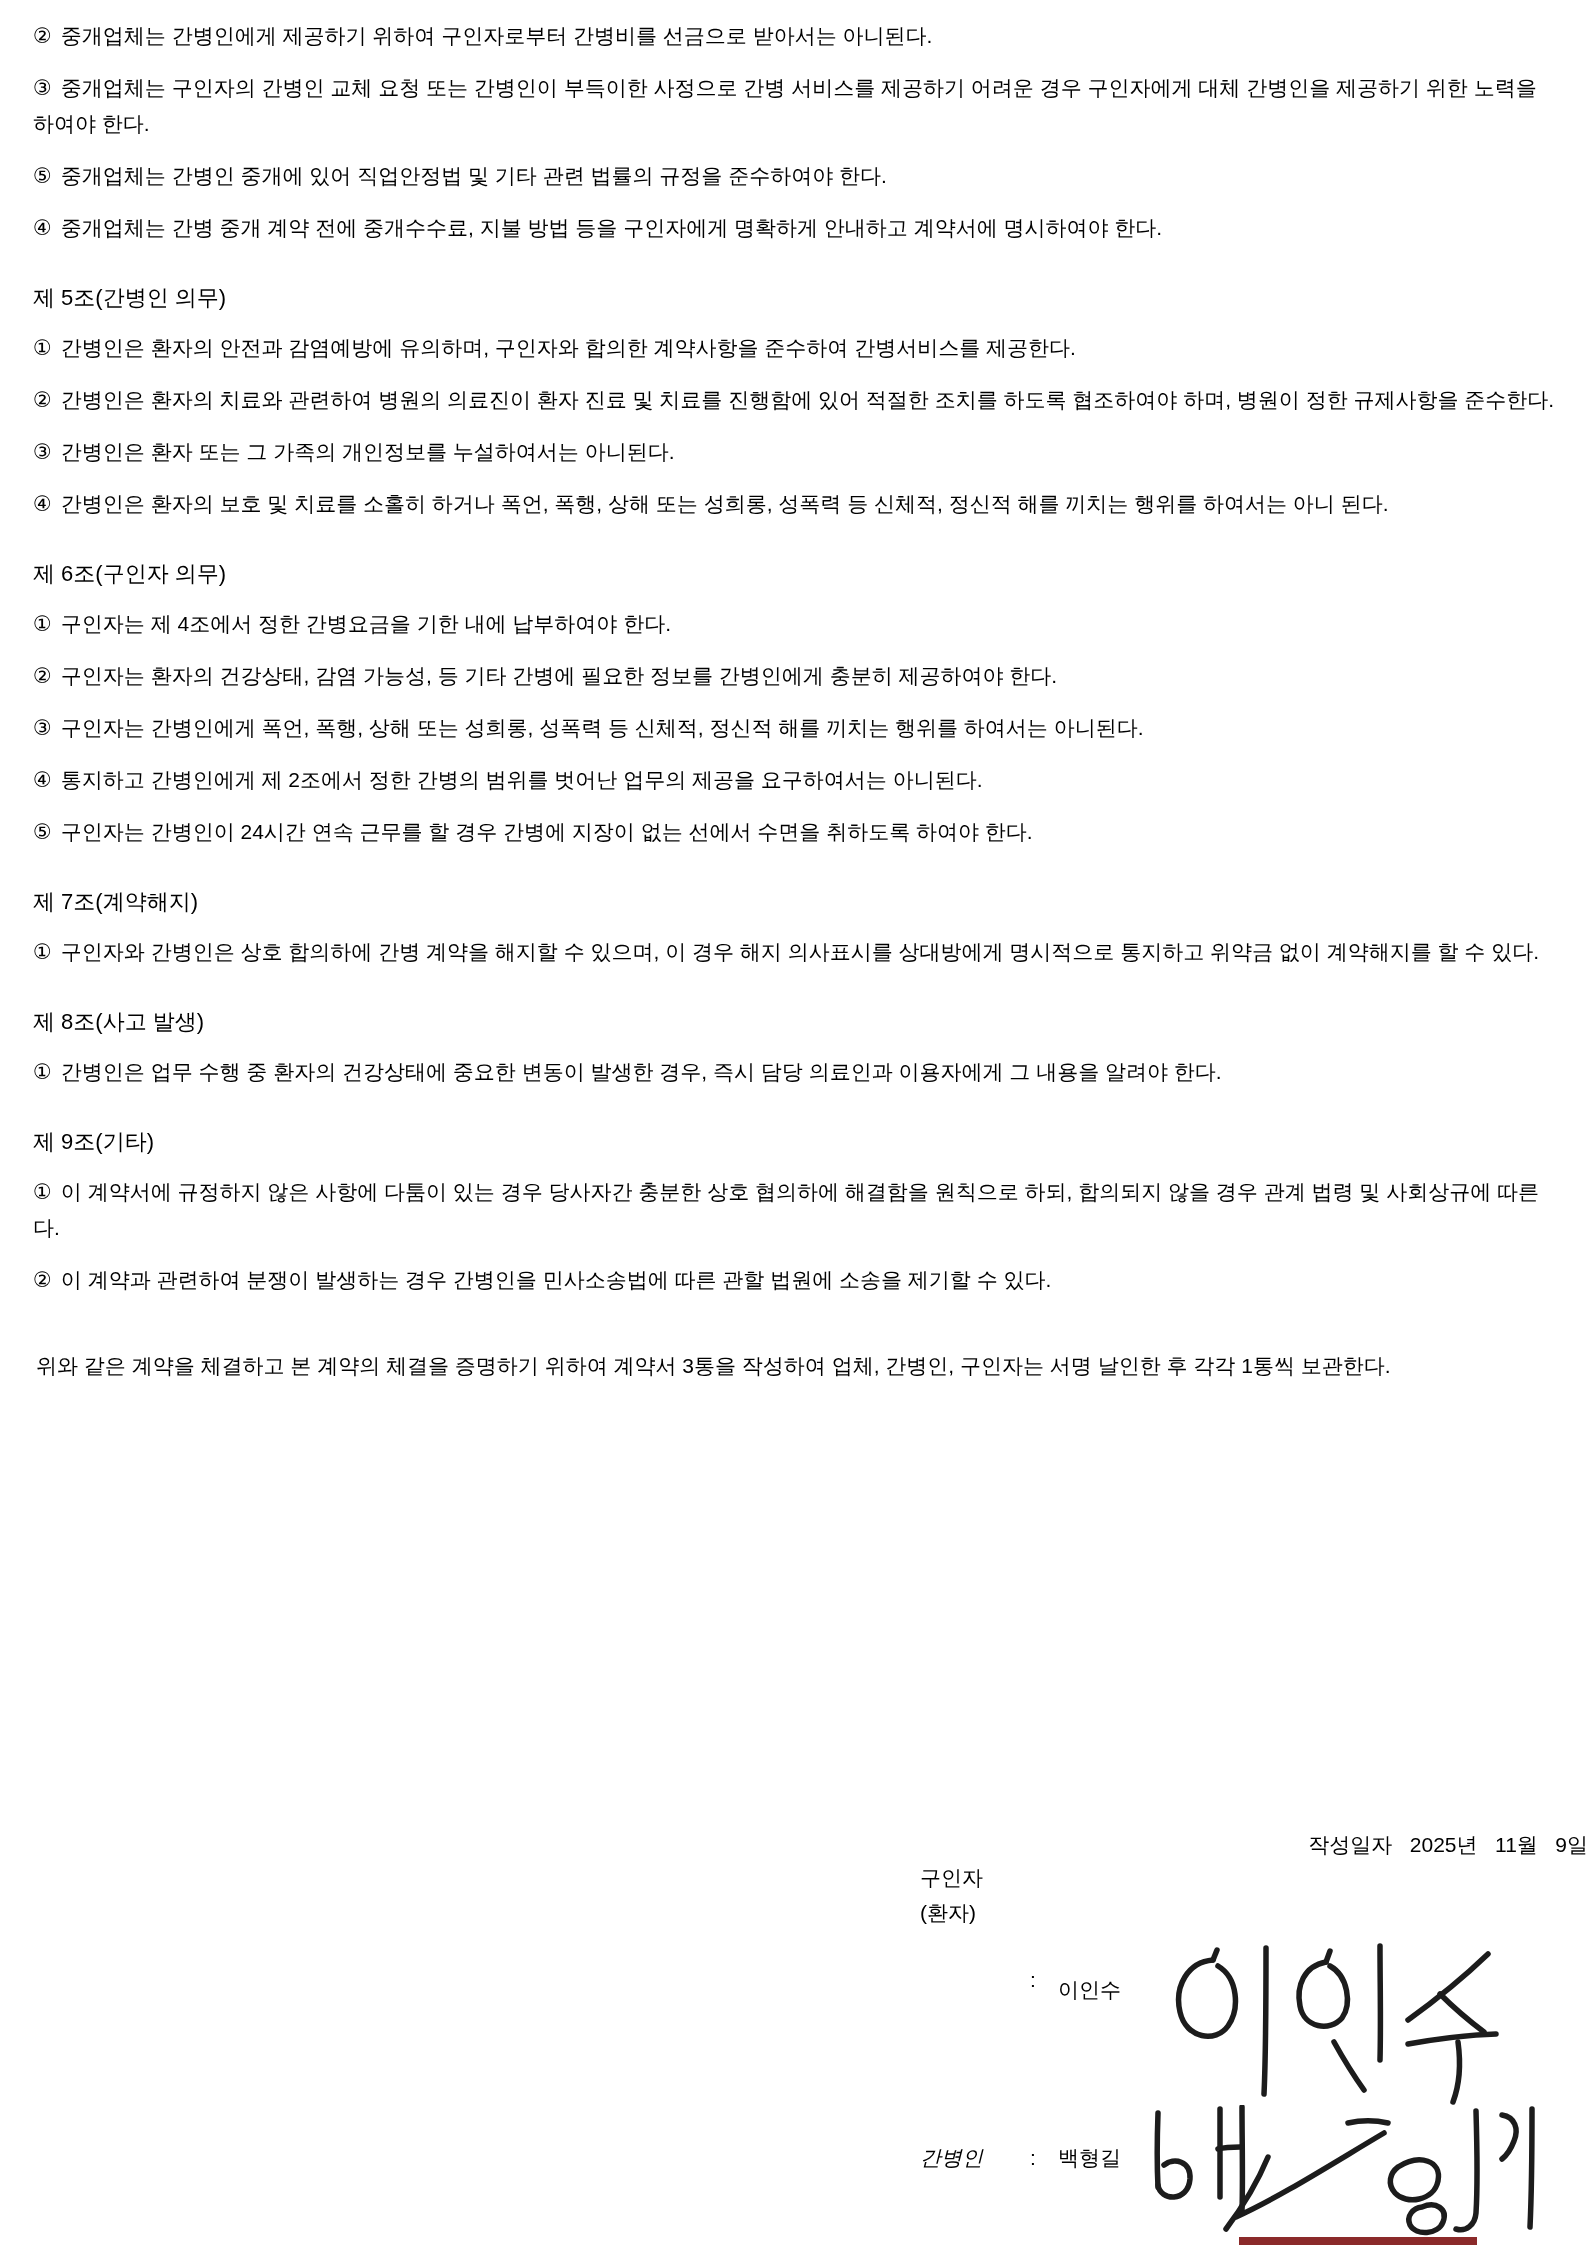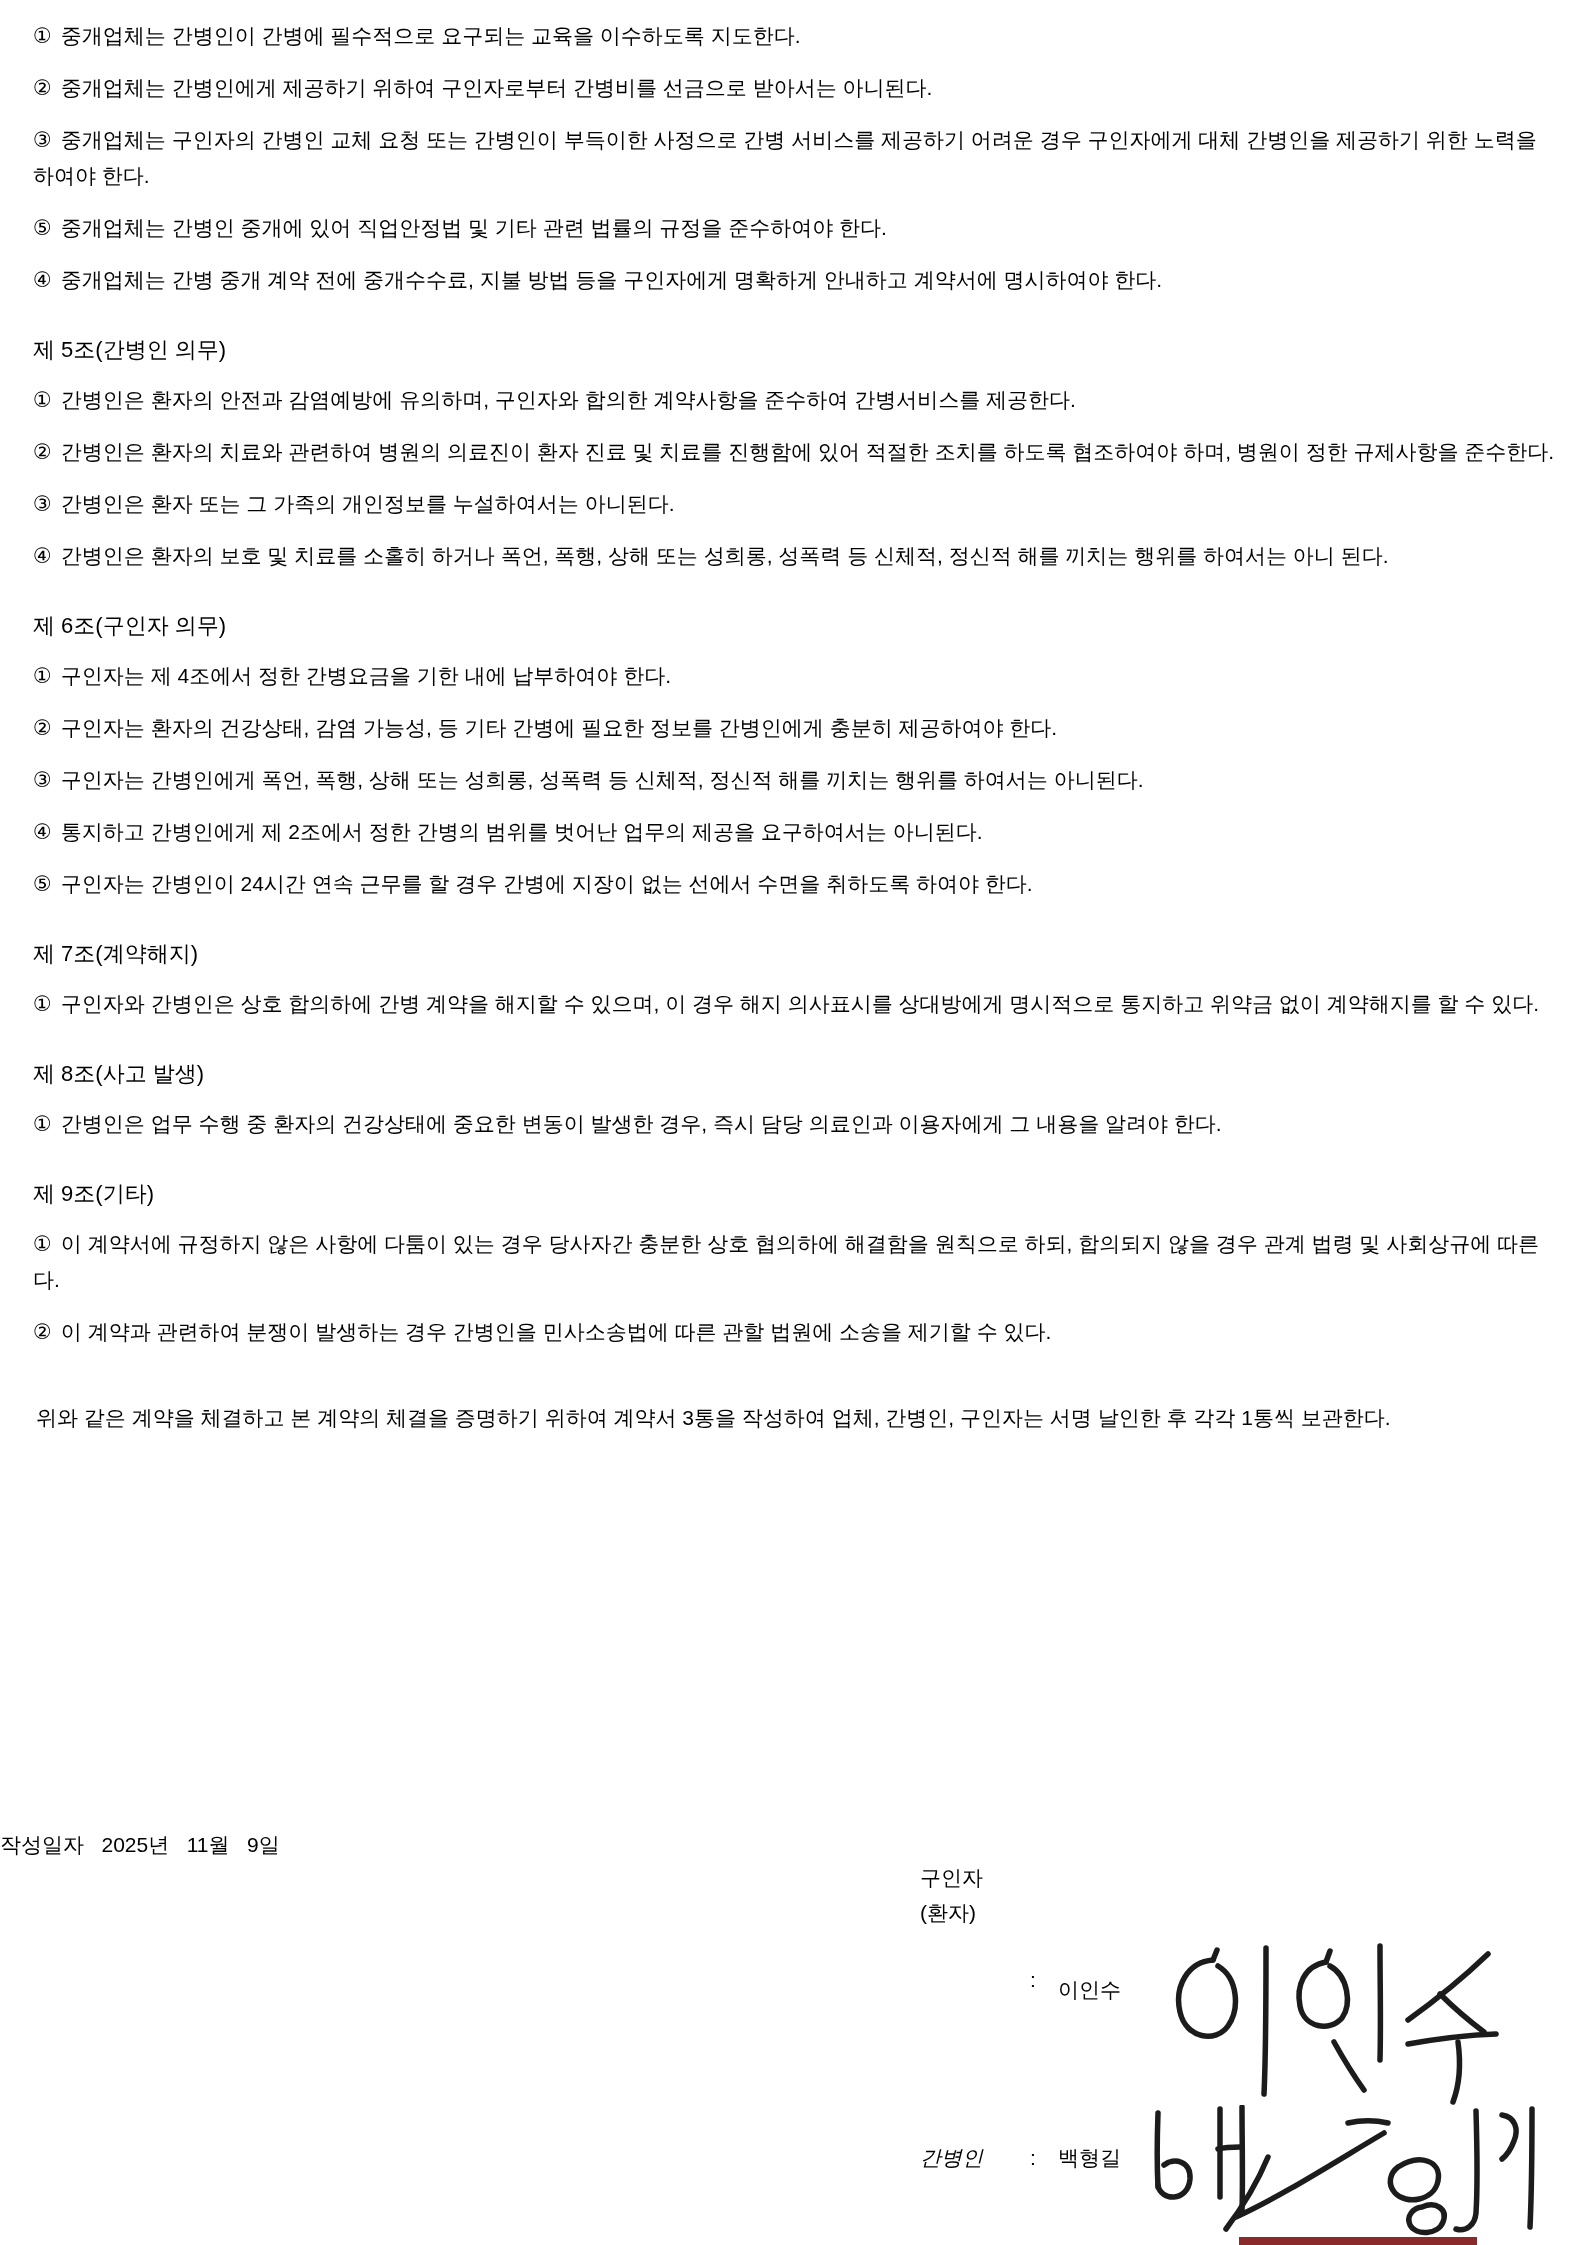--- a/index.html
+++ b/index.html
@@ -15,21 +15,21 @@
   }
   .item{margin:0 0 16px 0;}
   .marker{margin-right:9px;}
   .heading{
     font-size:22px;font-weight:normal;line-height:36px;
     margin:34px 0 14px 0;
   }
   .closing{margin:50px 0 0 3px;}
   .date-line{
     position:absolute;left:0;top:1827px;width:1588px;
-    text-align:left;font-size:21px;line-height:36px;white-space:pre;
+    text-align:right;font-size:21px;line-height:36px;white-space:pre;
   }
   .sig-label{
     position:absolute;left:920px;font-size:21px;line-height:35px;
   }
   .sig-label-1{top:1860px;}
   .sig-label-2{top:2140px;font-style:italic;}
   .sig-colon{
     position:absolute;left:1030px;font-size:21px;line-height:36px;
   }
   .sig-colon-1{top:1962px;}
@@ -48,21 +48,20 @@
     background:#8b2a2a;
   }
 </style>
 </head>
 <body>
 
 <div class="page">
 
   <div class="content">
 
-    <p class="item"><span class="marker">①</span><span>중개업체는 간병인이 간병에 필수적으로 요구되는 교육을 이수하도록 지도한다.</span></p>
     <p class="item"><span class="marker">②</span><span>중개업체는 간병인에게 제공하기 위하여 구인자로부터 간병비를 선금으로 받아서는 아니된다.</span></p>
     <p class="item"><span class="marker">③</span><span>중개업체는 구인자의 간병인 교체 요청 또는 간병인이 부득이한 사정으로 간병 서비스를 제공하기 어려운 경우 구인자에게 대체 간병인을 제공하기 위한 노력을 하여야 한다.</span></p>
     <p class="item"><span class="marker">⑤</span><span>중개업체는 간병인 중개에 있어 직업안정법 및 기타 관련 법률의 규정을 준수하여야 한다.</span></p>
     <p class="item"><span class="marker">④</span><span>중개업체는 간병 중개 계약 전에 중개수수료, 지불 방법 등을 구인자에게 명확하게 안내하고 계약서에 명시하여야 한다.</span></p>
 
     <div class="heading">제 5조(간병인 의무)</div>
     <p class="item"><span class="marker">①</span><span>간병인은 환자의 안전과 감염예방에 유의하며, 구인자와 합의한 계약사항을 준수하여 간병서비스를 제공한다.</span></p>
     <p class="item"><span class="marker">②</span><span>간병인은 환자의 치료와 관련하여 병원의 의료진이 환자 진료 및 치료를 진행함에 있어 적절한 조치를 하도록 협조하여야 하며, 병원이 정한 규제사항을 준수한다.</span></p>
     <p class="item"><span class="marker">③</span><span>간병인은 환자 또는 그 가족의 개인정보를 누설하여서는 아니된다.</span></p>
     <p class="item"><span class="marker">④</span><span>간병인은 환자의 보호 및 치료를 소홀히 하거나 폭언, 폭행, 상해 또는 성희롱, 성폭력 등 신체적, 정신적 해를 끼치는 행위를 하여서는 아니 된다.</span></p>

